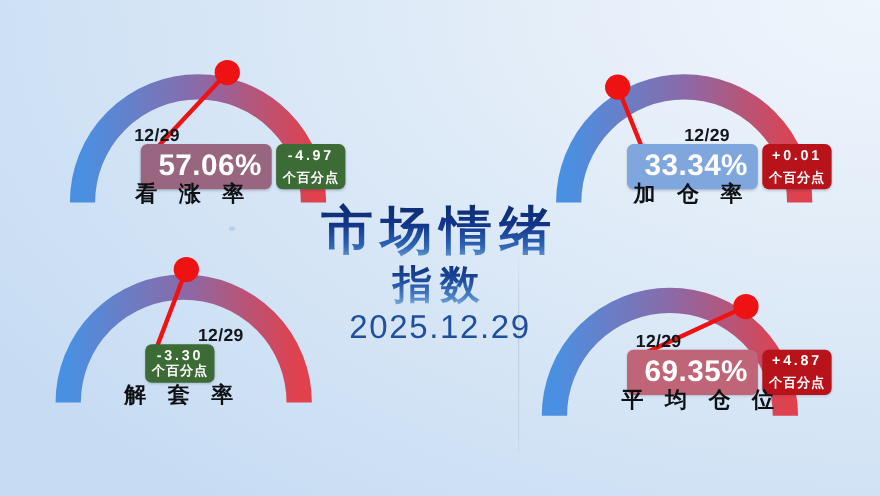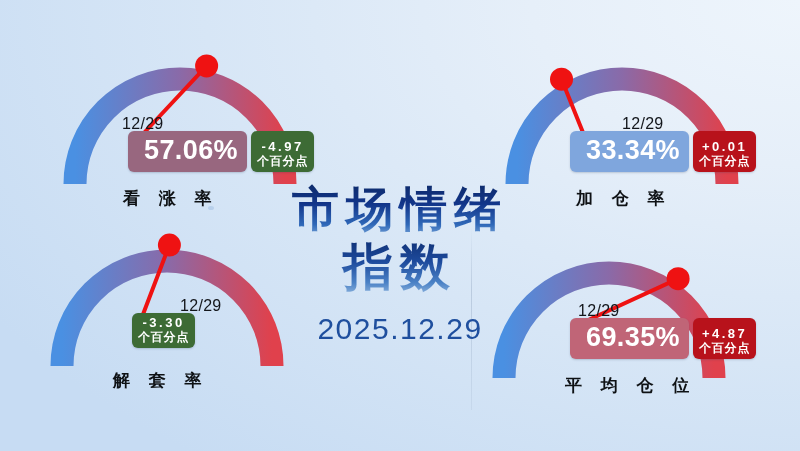--- a/index.html
+++ b/index.html
@@ -28,56 +28,56 @@
     border-radius:6px;color:#fff;font-weight:700;
     font-size:27px;line-height:1;letter-spacing:.4px;
     padding:6px 9px 8px 16px;
     display:flex;align-items:center;
     box-shadow:0 1px 2px rgba(40,60,90,.22);
     white-space:nowrap;
   }
   .delta{
     border-radius:6px;color:#fff;margin-left:4px;
     padding:3px 6px 3px 6px;
-    display:flex;flex-direction:column;justify-content:flex-end;align-items:center;
+    display:flex;flex-direction:column;justify-content:space-between;align-items:center;
     box-shadow:0 1px 2px rgba(40,60,90,.22);
     white-space:nowrap;
   }
   .delta .dnum{font-size:13px;font-weight:700;letter-spacing:2.5px;line-height:1.15;}
   .delta .dunit{font-size:12px;font-weight:700;letter-spacing:.8px;line-height:1.15;}
   .delta.neg{background:#3d6b35;}
   .delta.pos{background:#b8121b;}
 
   .datelabel{
-    position:absolute;color:#13161b;font-size:16px;font-weight:400;
+    position:absolute;color:#13161b;font-size:16px;font-weight:700;
     letter-spacing:.3px;white-space:nowrap;
   }
   .namelabel{
-    position:absolute;color:#0e1114;font-size:17px;font-weight:700;
-    letter-spacing:7px;white-space:nowrap;margin-top:24px;
+    position:absolute;color:#0e1114;font-size:20px;font-weight:700;
+    letter-spacing:7px;white-space:nowrap;
   }
 
   
   .center{position:absolute;left:280px;top:180px;width:240px;text-align:center;}
   .ttl{
     font-size:47px;font-weight:700;letter-spacing:7px;line-height:1.22;
     background:linear-gradient(to bottom,#0d2a66 0%,#12358a 42%,#2f68b8 78%,#7aa6d8 100%);
     -webkit-background-clip:text;background-clip:text;
     color:transparent;-webkit-text-fill-color:transparent;
     white-space:nowrap;
   }
   .ttl2{
-    font-size:50px;font-weight:700;letter-spacing:7px;line-height:1.22;
+    font-size:36px;font-weight:700;letter-spacing:7px;line-height:1.22;
     background:linear-gradient(to bottom,#0f2f72 0%,#1d4a9c 40%,#4b82c6 75%,#9dbfe2 100%);
     -webkit-background-clip:text;background-clip:text;
     color:transparent;-webkit-text-fill-color:transparent;
     white-space:nowrap;
   }
   .subdate{
-    margin-top:14px;font-size:30px;font-weight:400;letter-spacing:1.5px;
+    font-size:30px;font-weight:400;letter-spacing:1.5px;
     color:#1f4f9e;white-space:nowrap;
   }
 </style>
 </head>
 <body>
 
 <div id="stage">
 
   <div class="vdivider"></div>
   <div class="speck" style="left:208px;top:206px;"></div>

